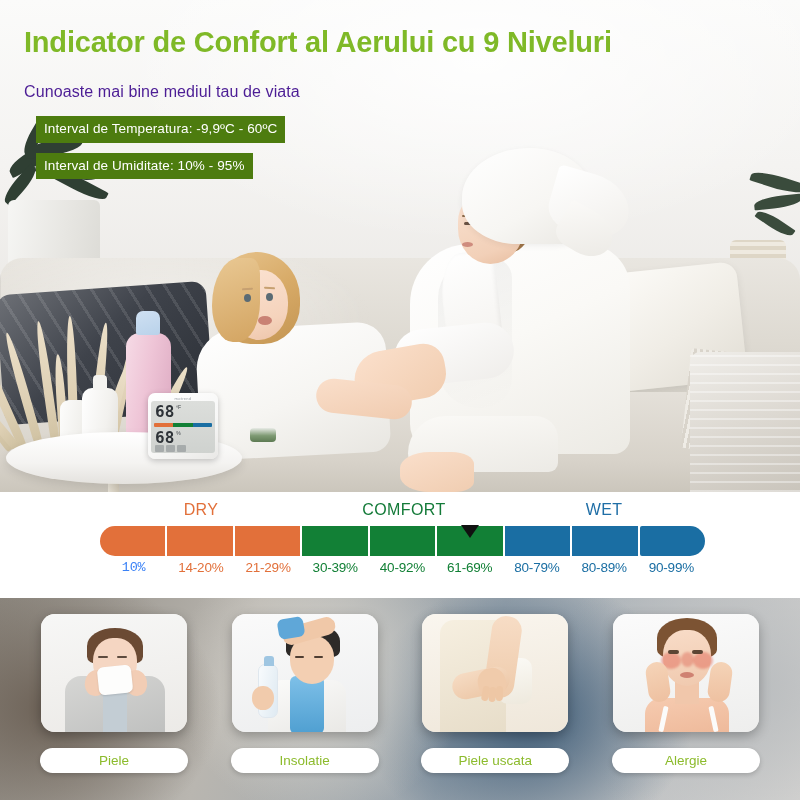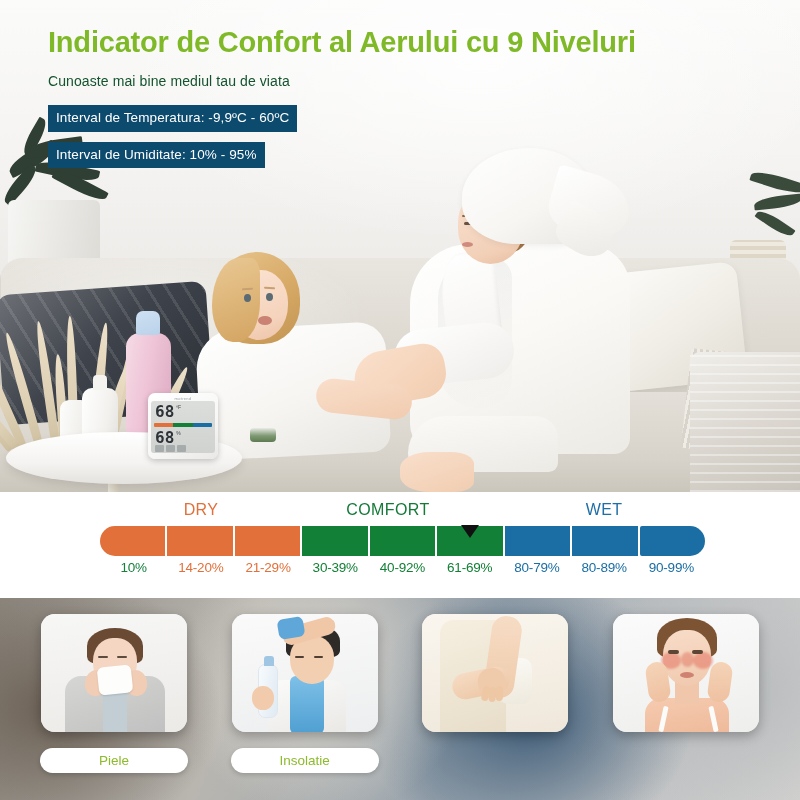--- a/index.html
+++ b/index.html
@@ -374,21 +374,21 @@
   .zone-labels {
     position: absolute; left: 100px; top: 9px; width: 605px; height: 20px;
   }
   .zone-label {
     position: absolute;
     font-size: 16px; letter-spacing: .4px;
     white-space: nowrap;
     transform: translateX(-50%);
   }
   .zone-label.dry { left: 101px; color: #e2703a; }
-  .zone-label.comfort { left: 288px; color: #137a38; }
+  .zone-label.comfort { left: 304px; color: #137a38; }
   .zone-label.wet { left: 504px; color: #1f6ea6; }
 
   .seg-bar {
     position: absolute; left: 100px; top: 34px;
     width: 605px; height: 30px;
     display: flex;
     border-radius: 15px;
     overflow: visible;
   }
   .seg {
@@ -516,45 +516,46 @@
   .c4-neck { position: absolute; left: 62px; top: 68px; width: 24px; height: 22px; background: #f1c7ab; }
   .c4-chest { position: absolute; left: 32px; top: 84px; width: 84px; height: 36px; background: linear-gradient(170deg, #f6cbb0 0%, #eeb99a 100%); border-radius: 16px 16px 0 0; }
   .c4-strap { position: absolute; width: 5px; height: 26px; background: #fbfbfa; border-radius: 2px; }
   .c4-strap.l { left: 48px; top: 92px; transform: rotate(12deg); }
   .c4-strap.r { left: 98px; top: 92px; transform: rotate(-12deg); }
   .c4-hand { position: absolute; width: 22px; height: 40px; background: linear-gradient(170deg, #f5d4b8 0%, #eec0a0 100%); border-radius: 12px; }
   .c4-hand.l { left: 34px; top: 48px; transform: rotate(-8deg); }
   .c4-hand.r { left: 96px; top: 48px; transform: rotate(8deg); }
 
   
-  .header-block { position: absolute; left: 48px; top: 24px; z-index: 20; }
+  .header-block { position: absolute; left: 24px; top: 24px; z-index: 20; }
   .main-title {
     font-size: 29px; font-weight: bold;
     color: #7FB927;
     letter-spacing: -.2px;
     line-height: 36px;
     white-space: nowrap;
   }
   .subtitle {
-    margin-top: 9px;
-    font-size: 14px;
-    color: #14532d;
+    margin-top: 20px;
+    font-size: 16px;
+    color: #4c1d95;
     letter-spacing: .1px;
     line-height: 24px;
   }
   .badge {
     display: inline-block;
     margin-top: 12px;
-    background: #0c4a6e;
+    background: #4d7c0f;
     color: #ffffff;
     font-size: 13.5px;
     line-height: 13.5px;
     padding: 6px 8px 7px 8px;
     letter-spacing: .1px;
     white-space: nowrap;
+    margin-left: 12px;
   }
   .badge.second { margin-top: 10px; }
   .badge-row { display: block; }
 </style>
 </head>
 <body>
 
 <div class="page">
 
   <div class="hero">
@@ -690,21 +691,21 @@
         <div class="seg" style="background: rgb(18, 128, 54);"></div>
         <div class="seg" style="background: rgb(18, 128, 54);"></div>
         <div class="seg" style="background: rgb(18, 128, 54);">
           <div class="marker"></div>
         </div>
         <div class="seg" style="background: rgb(26, 110, 163);"></div>
         <div class="seg" style="background: rgb(26, 110, 163);"></div>
         <div class="seg last" style="background: rgb(26, 110, 163);"></div>
       </div>
     <div class="seg-values" id="seg-values">
-        <div class="seg-val" style="color: #15803d;">10%</div>
+        <div class="seg-val" style="color: #3b82f6; font-family: Liberation Mono, monospace;">10%</div>
         <div class="seg-val" style="color: rgb(226, 112, 58);">14-20%</div>
         <div class="seg-val" style="color: rgb(226, 112, 58);">21-29%</div>
         <div class="seg-val" style="color: rgb(18, 128, 54);">30-39%</div>
         <div class="seg-val" style="color: rgb(18, 128, 54);">40-92%</div>
         <div class="seg-val" style="color: rgb(18, 128, 54);">61-69%</div>
         <div class="seg-val" style="color: rgb(26, 110, 163);">80-79%</div>
         <div class="seg-val" style="color: rgb(26, 110, 163);">80-89%</div>
         <div class="seg-val" style="color: rgb(26, 110, 163);">90-99%</div>
       </div>
   </div>
@@ -756,20 +757,21 @@
             <div class="c3-torso"></div>
             <div class="c3-sleeve"></div>
             <div class="c3-uarm"></div>
             <div class="c3-farm"></div>
             <div class="c3-hand"></div>
             <div class="c3-finger f1"></div>
             <div class="c3-finger f2"></div>
             <div class="c3-finger f3"></div>
           </div>
         </div>
+        <div class="card-pill">Piele uscata</div>
       </div>
 
       <div class="card">
         <div class="card-img">
           <div class="ci">
             <div class="c4-bg"></div>
             <div class="c4-chest"></div>
             <div class="c4-strap l"></div>
             <div class="c4-strap r"></div>
             <div class="c4-neck"></div>
@@ -778,17 +780,18 @@
             <div class="c4-cheek l"></div>
             <div class="c4-cheek r"></div>
             <div class="c4-nose"></div>
             <div class="c4-eye a"></div>
             <div class="c4-eye b"></div>
             <div class="c4-lip"></div>
             <div class="c4-hand l"></div>
             <div class="c4-hand r"></div>
           </div>
         </div>
+        <div class="card-pill">Alergie</div>
       </div>
 
     </div>
   </div>
 </div>
 
 </body></html>

